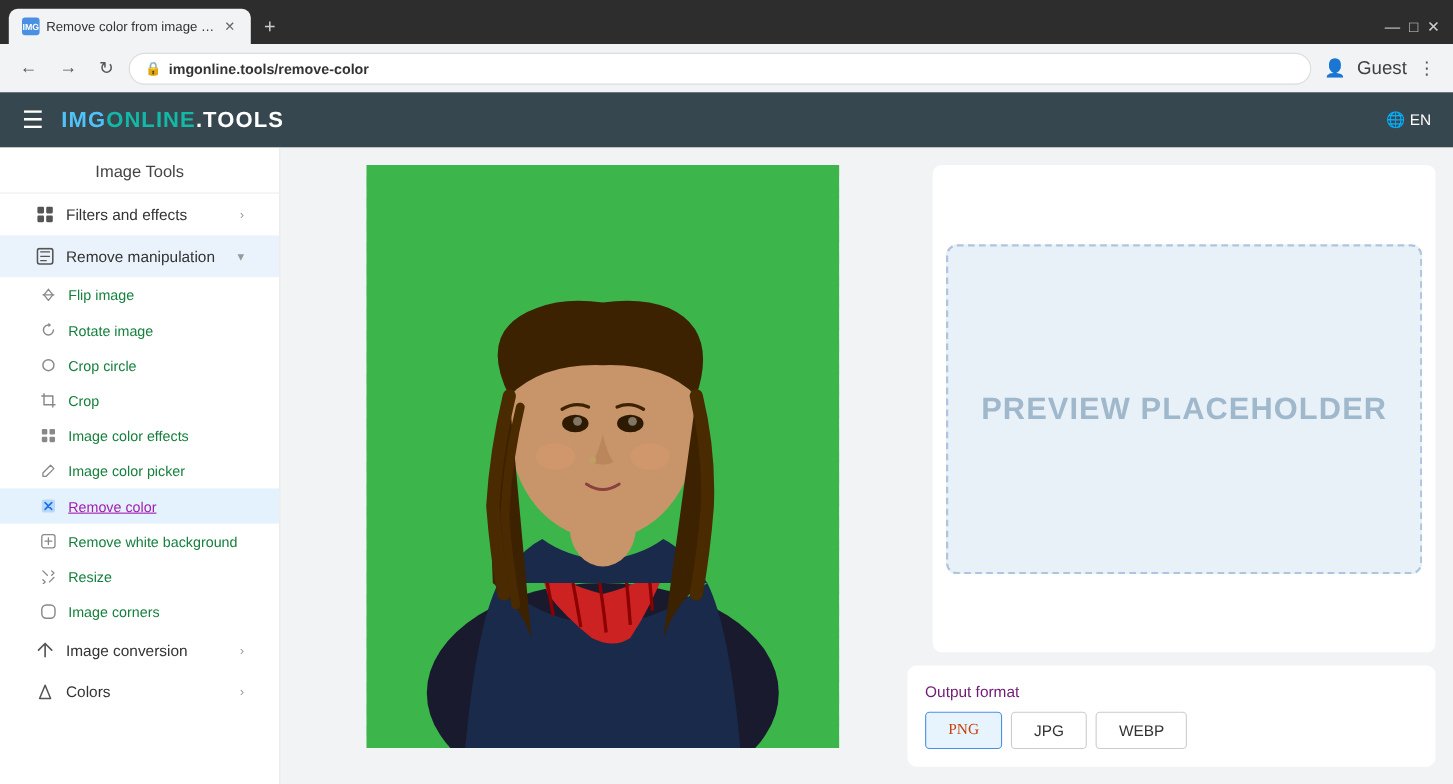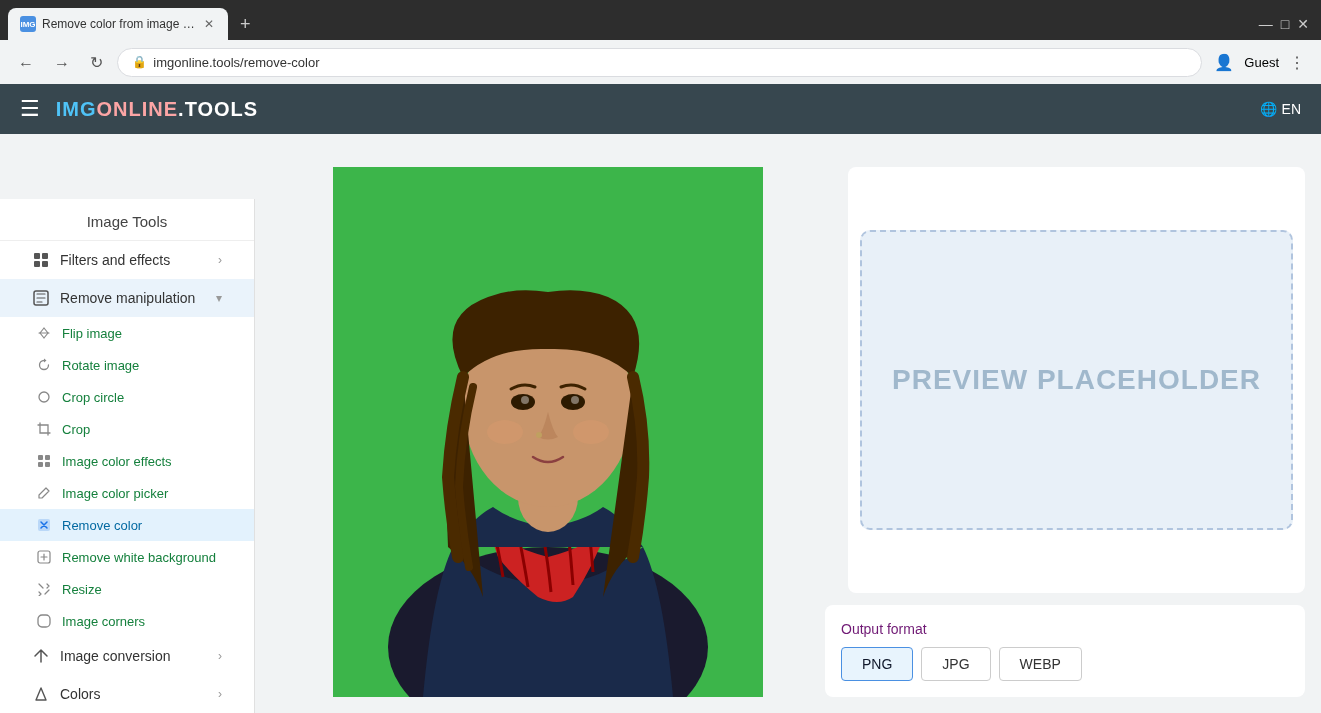--- a/index.html
+++ b/index.html
@@ -61,21 +61,21 @@
       border: 1px solid #dadce0;
       border-radius: 20px;
       padding: 6px 14px;
       font-size: 13px;
       color: #333;
       display: flex;
       align-items: center;
       gap: 6px;
     }
     .lock-icon { color: #555; font-size: 12px; }
-    .address-text { color: #333; font-size: 13px; }
+    .address-text { color: #333; font-size: 13px; font-weight: bold; }
     .nav-right { display: flex; align-items: center; gap: 6px; }
     .nav-right-btn { background: none; border: none; cursor: pointer; color: #555; font-size: 16px; padding: 4px; }
 
     
     .app-container {
       display: flex;
       flex-direction: column;
       height: calc(713px - 84px);
     }
     .app-header {
@@ -87,32 +87,31 @@
       padding: 0 20px;
       height: 50px;
       flex-shrink: 0;
     }
     .app-logo {
       font-size: 20px;
       font-weight: bold;
       letter-spacing: 1px;
     }
     .logo-img { color: #4fc3f7; }
-    .logo-online { color: #fca5a5; }
+    .logo-online { color: #14b8a6; }
     .logo-tools { color: white; }
     .hamburger { font-size: 22px; cursor: pointer; color: white; }
     .header-right { display: flex; align-items: center; gap: 10px; }
     .lang-btn { color: white; font-size: 14px; display: flex; align-items: center; gap: 4px; cursor: pointer; }
 
     
     .app-body {
       display: flex;
       flex: 1;
       overflow: hidden;
-      align-items: flex-end;
     }
 
     
     .sidebar {
       width: 255px;
       background: white;
       border-right: 1px solid #e0e0e0;
       overflow-y: auto;
       flex-shrink: 0;
     }
@@ -138,21 +137,21 @@
     .sidebar-item .item-arrow { color: #999; font-size: 12px; }
     .sidebar-sub-item {
       display: flex;
       align-items: center;
       padding: 8px 14px 8px 36px;
       cursor: pointer;
       font-size: 13px;
       color: #15803d;
       gap: 10px;
     }
-    .sidebar-sub-item.active { background: #e3f2fd; color: #0369a1; font-weight: 500; }
+    .sidebar-sub-item.active { background: #e3f2fd; color: #a21caf; font-weight: 500; text-decoration: underline; }
     .sidebar-sub-item .sub-icon { width: 16px; height: 16px; flex-shrink: 0; display: flex; align-items: center; justify-content: center; }
 
     
     .main-content {
       flex: 1;
       display: flex;
       gap: 0;
       overflow: hidden;
       padding: 16px;
       background: #f1f3f4;
@@ -241,21 +240,21 @@
     }
     .format-btn {
       border: 1px solid #ccc;
       background: white;
       padding: 8px 20px;
       border-radius: 4px;
       cursor: pointer;
       font-size: 14px;
       color: #333;
     }
-    .format-btn.active { background: #e8f4fd; border-color: #4a90e2; color: #0f172a; }
+    .format-btn.active { background: #e8f4fd; border-color: #4a90e2; color: #c2410c; font-family: Liberation Serif, serif; }
 
     
     .sidebar::-webkit-scrollbar { width: 4px; }
     .sidebar::-webkit-scrollbar-thumb { background: #ccc; border-radius: 2px; }
   </style>
 </head>
 <body>
 
 <div class="browser-chrome">
 
@@ -279,21 +278,21 @@
   <div class="browser-nav-bar">
     <button class="nav-btn">←</button>
     <button class="nav-btn">→</button>
     <button class="nav-btn">↻</button>
     <div class="address-bar">
       <span class="lock-icon">🔒</span>
       <span class="address-text">imgonline.tools/remove-color</span>
     </div>
     <div class="nav-right">
       <button class="nav-right-btn">👤</button>
-      <span style="font-size:13px; color:#000000;">Guest</span>
+      <span style="font-size:17px; color:#404040;">Guest</span>
       <button class="nav-right-btn">⋮</button>
     </div>
   </div>
 </div>
 
 <div class="app-container">
 
   <div class="app-header">
     <div style="display:flex; align-items:center; gap:16px;">
       <span class="hamburger">☰</span>

